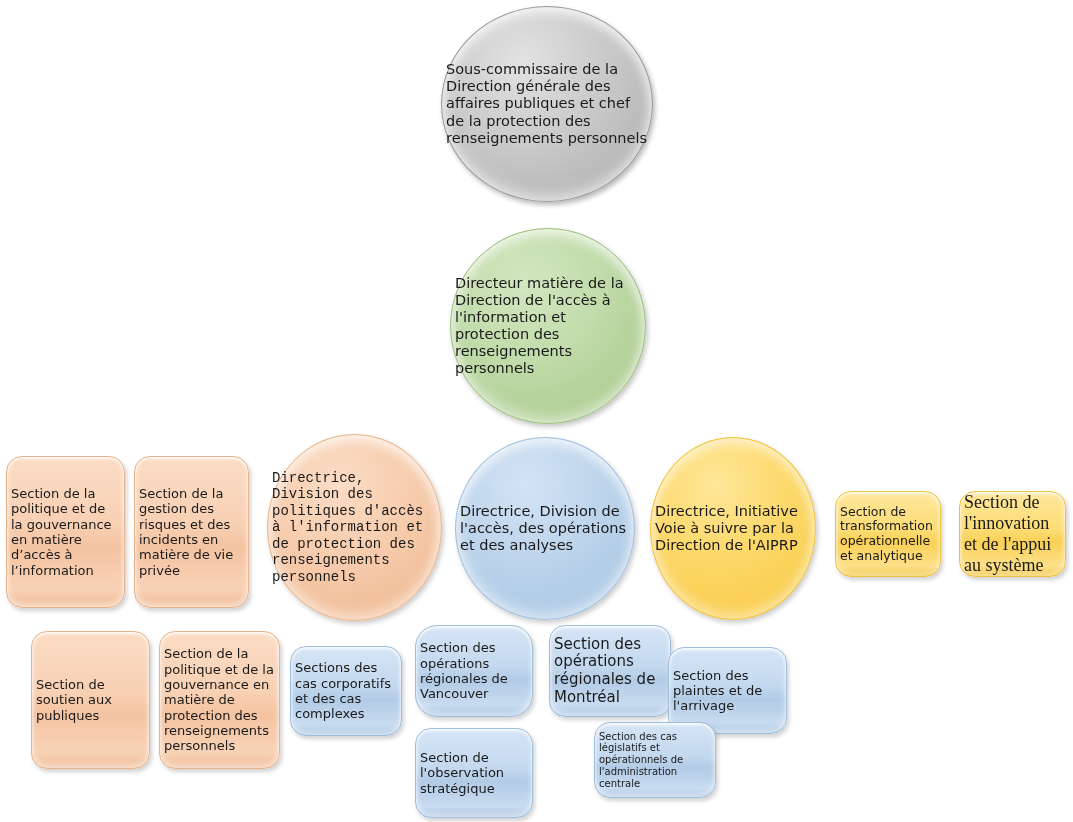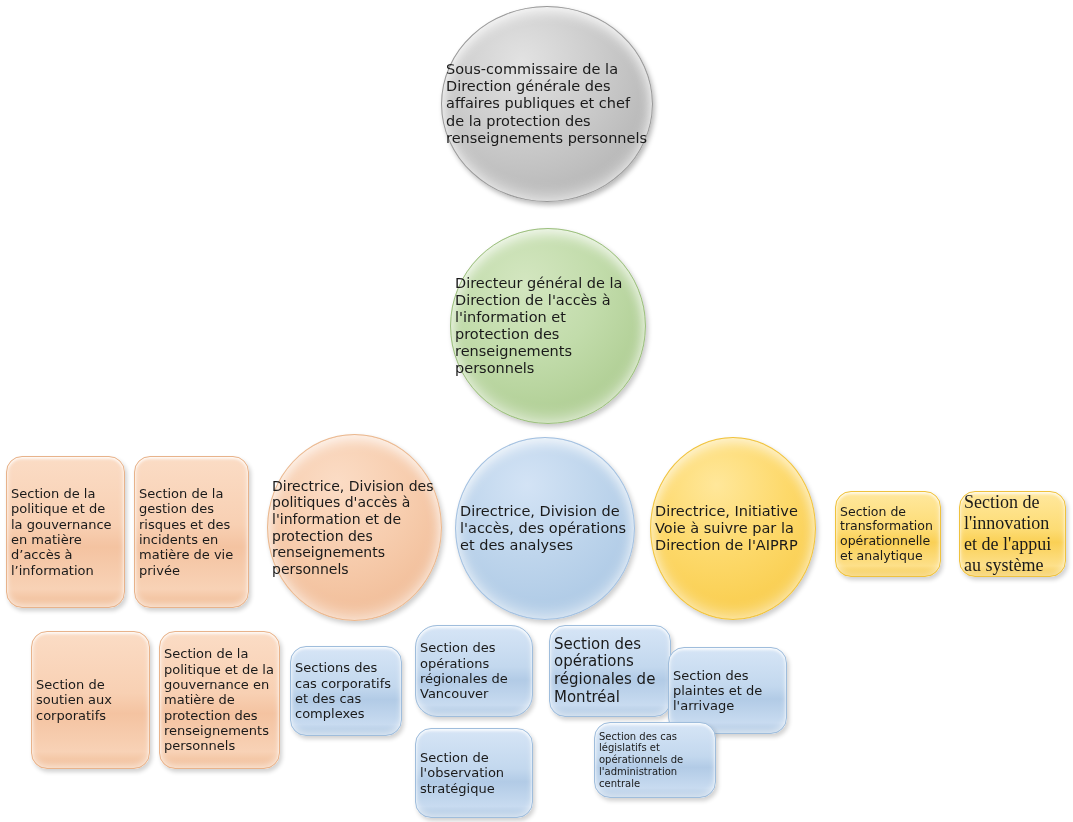--- a/index.html
+++ b/index.html
@@ -44,20 +44,21 @@
                 2px 3px 5px rgba(0,0,0,0.22);
     border: 1px solid #9dc07f;
   }
   .c-orange {
     background: radial-gradient(circle at 40% 26%, #fbdcc5 0%, #f7cdae 42%, #f1bd98 80%, #eab храм 100%);
     background: radial-gradient(circle at 40% 26%, #fbdcc5 0%, #f7cdae 42%, #f1bd98 80%, #e9b389 100%);
     box-shadow: inset 0 -6px 14px rgba(255,255,255,0.5),
                 inset 0 6px 12px rgba(255,255,255,0.7),
                 2px 3px 5px rgba(0,0,0,0.20);
     border: 1px solid #eab88f;
+    font-family: Liberation Mono, monospace;
   }
   .c-blue {
     background: radial-gradient(circle at 40% 26%, #d3e3f5 0%, #bed5ec 42%, #adc9e5 80%, #9dbcdd 100%);
     box-shadow: inset 0 -6px 14px rgba(255,255,255,0.5),
                 inset 0 6px 12px rgba(255,255,255,0.7),
                 2px 3px 5px rgba(0,0,0,0.20);
     border: 1px solid #a3c0e0;
   }
   .c-yellow {
     background: radial-gradient(circle at 40% 26%, #ffe79a 0%, #fdd96b 42%, #f9cd4d 80%, #f2c238 100%);
@@ -92,37 +93,37 @@
                 2px 3px 4px rgba(0,0,0,0.18);
   }
 </style>
 </head>
 <body>
 
 <div id="canvas">
 
   <div class="node ellipse c-gray" style="left:441px; top:6px; width:212px; height:196px; font-size:14.5px;">Sous-commissaire de la Direction générale des affaires publiques et chef de la protection des renseignements personnels</div>
 
-  <div class="node ellipse c-green" style="left:450px; top:228px; width:196px; height:196px; font-size:14.5px;">Directeur général de la Direction de l'accès à l'information et protection des renseignements personnels</div>
+  <div class="node ellipse c-green" style="left:450px; top:228px; width:196px; height:196px; font-size:14.5px;">Directeur matière de la Direction de l'accès à l'information et protection des renseignements personnels</div>
 
   <div class="node rrect r-orange" style="left:6px; top:456px; width:119px; height:152px; font-size:13px;">Section de la politique et de la gouvernance en matière d’accès à l’information</div>
 
   <div class="node rrect r-orange" style="left:134px; top:456px; width:115px; height:152px; font-size:13px;">Section de la gestion des risques et des incidents en matière de vie privée</div>
 
   <div class="node ellipse c-orange" style="left:267px; top:434px; width:175px; height:187px; font-size:14px;">Directrice, Division des politiques d'accès à l'information et de protection des renseignements personnels</div>
 
   <div class="node ellipse c-blue" style="left:455px; top:437px; width:180px; height:183px; font-size:14.5px;">Directrice, Division de l'accès, des opérations et des analyses</div>
 
   <div class="node rrect r-yellow" style="left:835px; top:491px; width:106px; height:86px; font-size:12.5px;">Section de transformation opérationnelle et analytique</div>
 
   <div class="node ellipse c-yellow" style="left:650px; top:437px; width:166px; height:183px; font-size:14.5px;">Directrice, Initiative Voie à suivre par la Direction de l'AIPRP</div>
 
   <div class="node rrect r-yellow" style="left:959px; top:491px; width:107px; height:86px; font-size:18px;font-family:Liberation Serif, serif;">Section de l'innovation et de l'appui au système</div>
 
-  <div class="node rrect r-orange" style="left:31px; top:631px; width:119px; height:138px; font-size:13px;">Section de soutien aux corporatifs</div>
+  <div class="node rrect r-orange" style="left:31px; top:631px; width:119px; height:138px; font-size:13px;">Section de soutien aux publiques</div>
 
   <div class="node rrect r-orange" style="left:159px; top:631px; width:121px; height:138px; font-size:13px;">Section de la politique et de la gouvernance en matière de protection des renseignements personnels</div>
 
   <div class="node rrect r-blue" style="left:290px; top:646px; width:112px; height:90px; font-size:13px;">Sections des cas corporatifs et des cas complexes</div>
 
   <div class="node rrect r-blue" style="left:415px; top:625px; width:118px; height:92px; font-size:13px;border-radius:22px;">Section des opérations régionales de Vancouver</div>
 
   <div class="node rrect r-blue" style="left:549px; top:625px; width:122px; height:92px; font-size:15px;">Section des opérations régionales de Montréal</div>
 
   <div class="node rrect r-blue" style="left:668px; top:647px; width:119px; height:87px; font-size:13px;">Section des plaintes et de l'arrivage</div>

